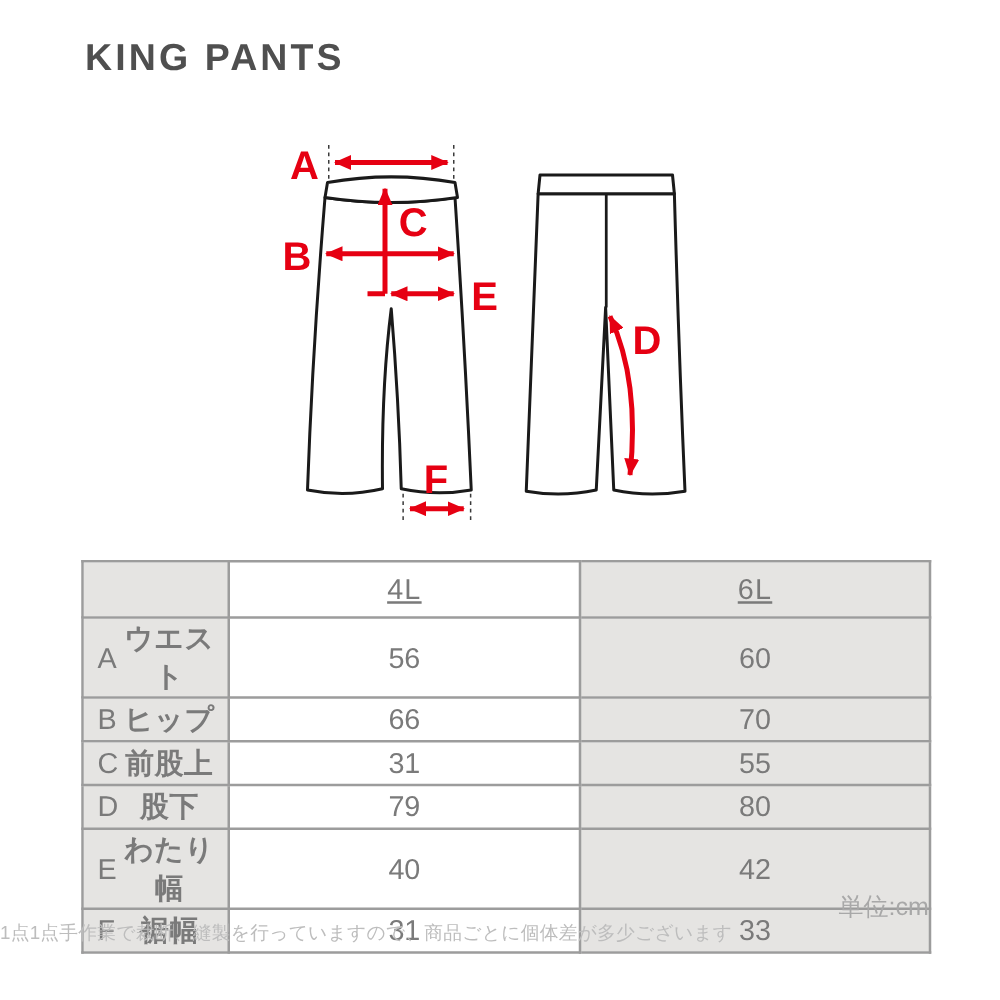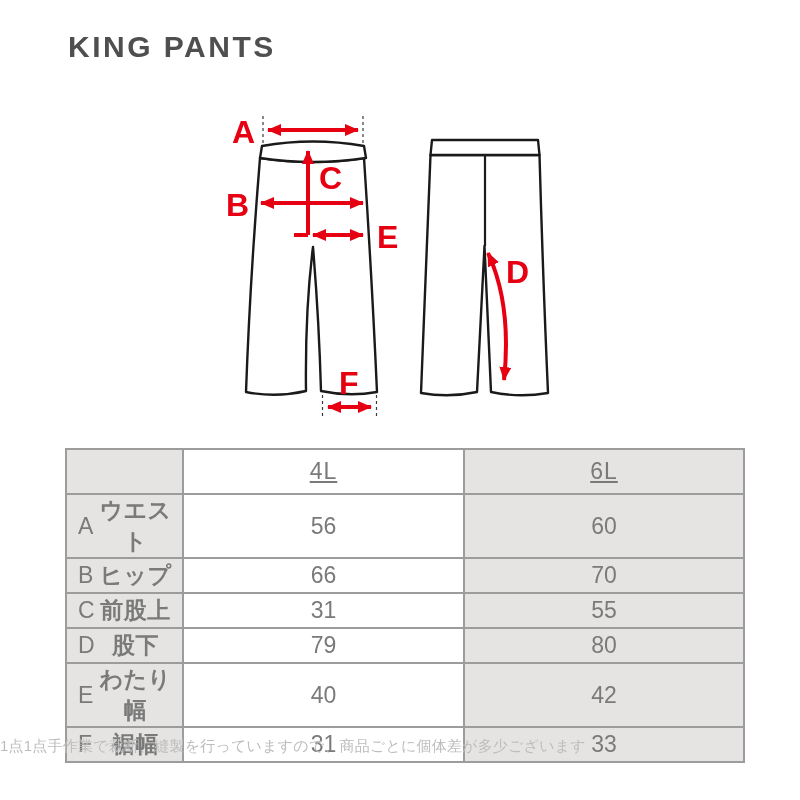--- a/index.html
+++ b/index.html
@@ -175,15 +175,16 @@
               <span class="lt">F</span>
               <span class="lb">裾幅</span>
             </span>
           </td>
         <td class="cw">31</td>
         <td class="cg">33</td>
       </tr>
     </tbody>
   </table>
 
+  <div class="unit">単位:cm</div>
   <div class="note">1点1点手作業で裁断、縫製を行っていますので、商品ごとに個体差が多少ございます</div>
 
 </div>
 
 </body></html>

